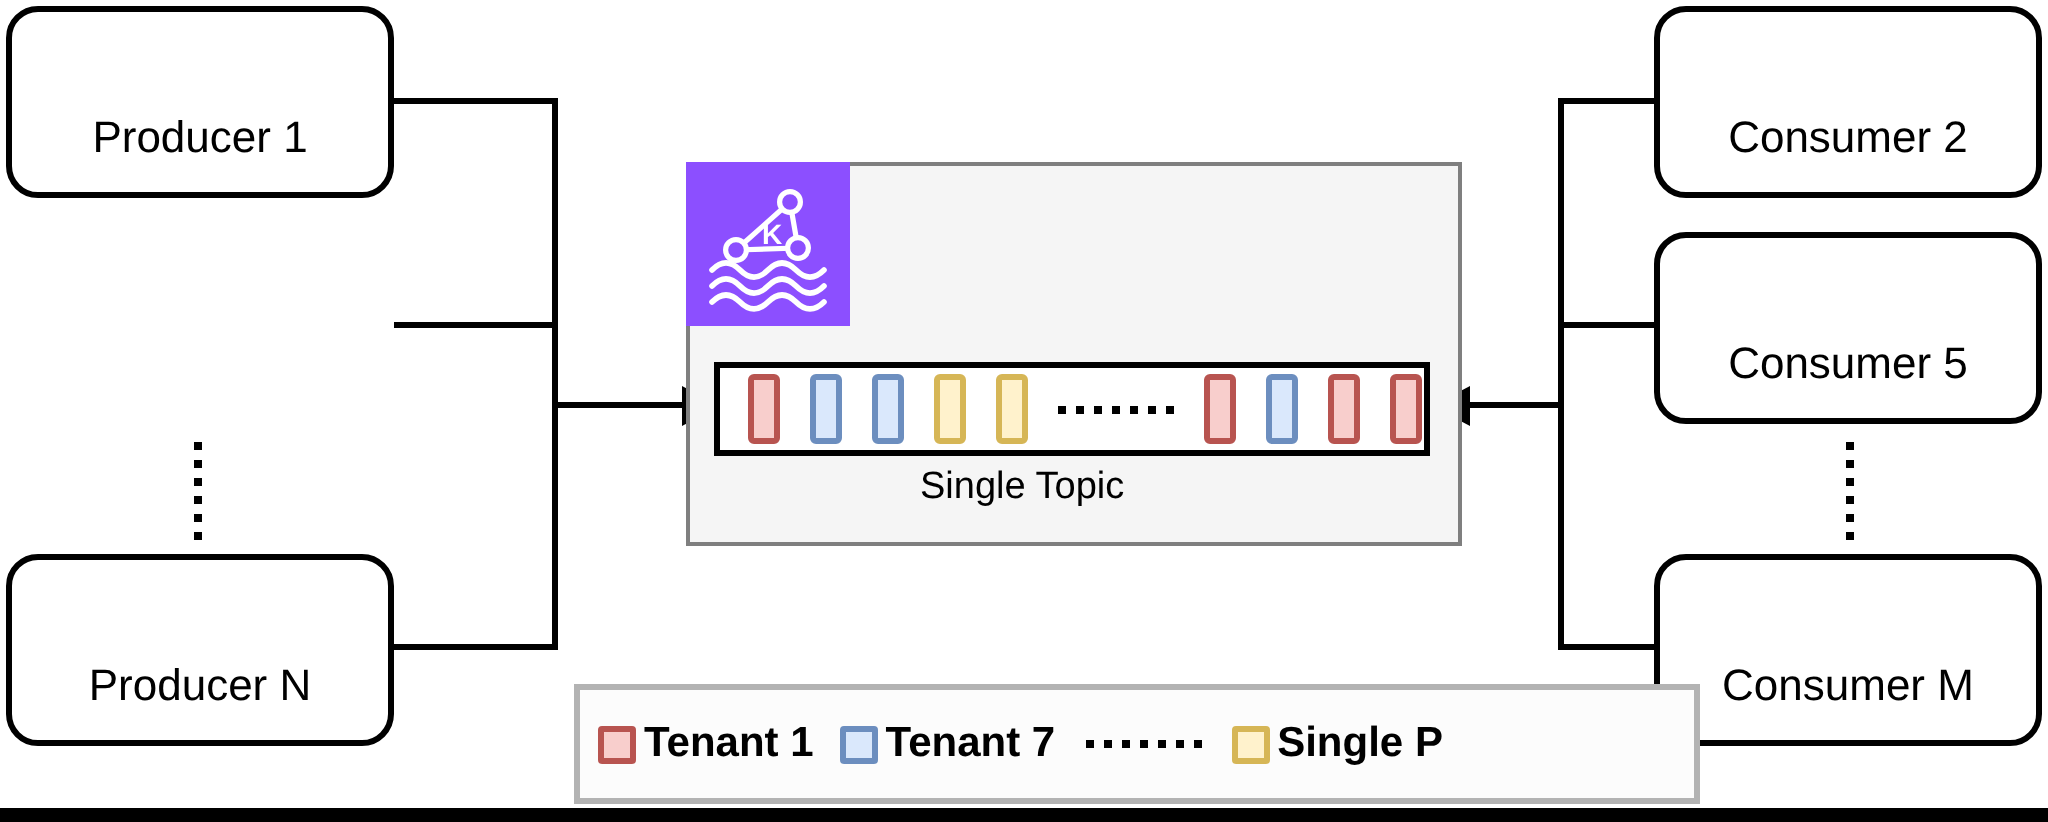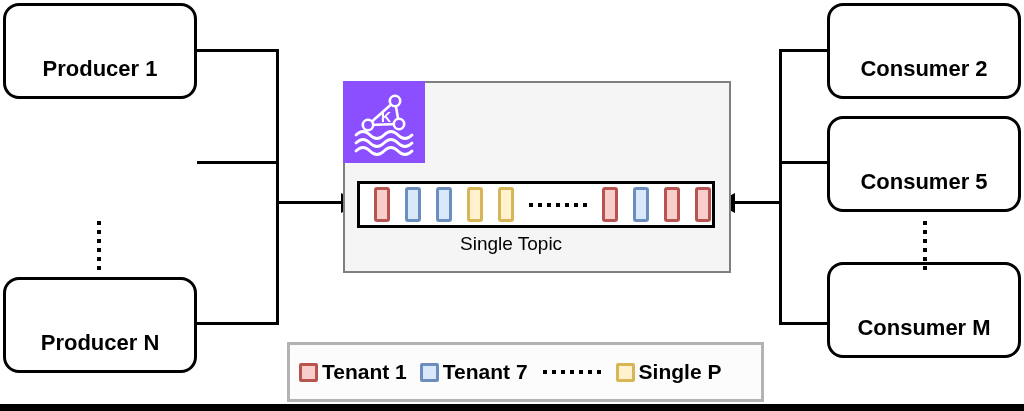--- a/index.html
+++ b/index.html
@@ -6,21 +6,21 @@
   .canvas{
     position:relative;width:1024px;height:411px;background:#ffffff;overflow:hidden;
     font-family:"Liberation Sans", sans-serif;
   }
   
   .node{
     position:absolute;width:194px;height:96px;background:#fff;
     border:3px solid #000;border-radius:16px;box-sizing:border-box;
     display:flex;align-items:center;justify-content:center;
   }
-  .node span{font-weight:bold;font-size:22px;color:#000;margin-top:36px;}
+  .node span{font-weight:normal;font-size:22px;color:#000;margin-top:36px;}
   
   .hline{position:absolute;height:3px;background:#000;}
   .vline{position:absolute;width:3px;background:#000;}
   
   .vdots{position:absolute;width:4px;height:50px;
     background:repeating-linear-gradient(180deg,#000 0 4px,transparent 4px 9px);}
   .hdots{width:58px;height:4px;flex:0 0 auto;
     background:repeating-linear-gradient(90deg,#000 0 4px,transparent 4px 9px);}
   
   .arrow-right{position:absolute;width:0;height:0;
@@ -33,21 +33,21 @@
   .broker{position:absolute;left:343px;top:81px;width:388px;height:192px;
     background:#f5f5f5;border:2px solid #7f7f7f;box-sizing:border-box;}
   .msk{position:absolute;left:343px;top:81px;width:82px;height:82px;}
   .topic{position:absolute;left:357px;top:181px;width:358px;height:47px;
     background:#fff;border:3px solid #000;box-sizing:border-box;}
   .slot-row{display:flex;align-items:center;height:41px;padding-left:14px;gap:15px;}
   .slot{width:16px;height:35px;border:3px solid;border-radius:3px;box-sizing:border-box;flex:0 0 auto;}
   .topic-label{position:absolute;left:460px;top:233px;width:263px;
     text-align:left;font-size:19px;color:#000;}
   
-  .legend{position:absolute;left:287px;top:342px;width:477px;height:60px;
+  .legend{position:absolute;left:287px;top:342px;width:563px;height:60px;
     background:#fcfcfc;border:3px solid #b3b3b3;box-sizing:border-box;}
   .legend-row{display:flex;align-items:center;height:54px;padding-left:9px;gap:13px;}
   .legend-item{display:flex;align-items:center;gap:4px;flex:0 0 auto;}
   .swatch{width:19px;height:19px;border:3px solid;border-radius:2px;box-sizing:border-box;}
   .legend-label{font-weight:bold;font-size:21px;color:#000;white-space:nowrap;}
   .legend-dots{margin:0 2px;}
   .bottom-bar{position:absolute;left:0;top:404px;width:1024px;height:7px;background:#000;}
 </style>
 </head>
 <body>
@@ -61,21 +61,21 @@
     <span>Producer N</span>
   </div>
   <div class="vdots" style="left:97px;top:221px"></div>
 
   <div class="node" style="left:827px;top:3px">
     <span>Consumer 2</span>
   </div>
   <div class="node" style="left:827px;top:116px">
     <span>Consumer 5</span>
   </div>
-  <div class="node" style="left:827px;top:262px">
+  <div class="node" style="left:827px;top:277px">
     <span>Consumer M</span>
   </div>
   <div class="vdots" style="left:923px;top:221px"></div>
 
   <div class="hline" style="left:197px;top:49px;width:82px"></div>
   <div class="hline" style="left:197px;top:161px;width:82px"></div>
   <div class="hline" style="left:197px;top:322px;width:82px"></div>
   <div class="vline" style="left:276px;top:49px;height:276px"></div>
   <div class="hline" style="left:277px;top:201px;width:69px"></div>
   <div class="arrow-right" style="left:341px;top:193px"></div>

